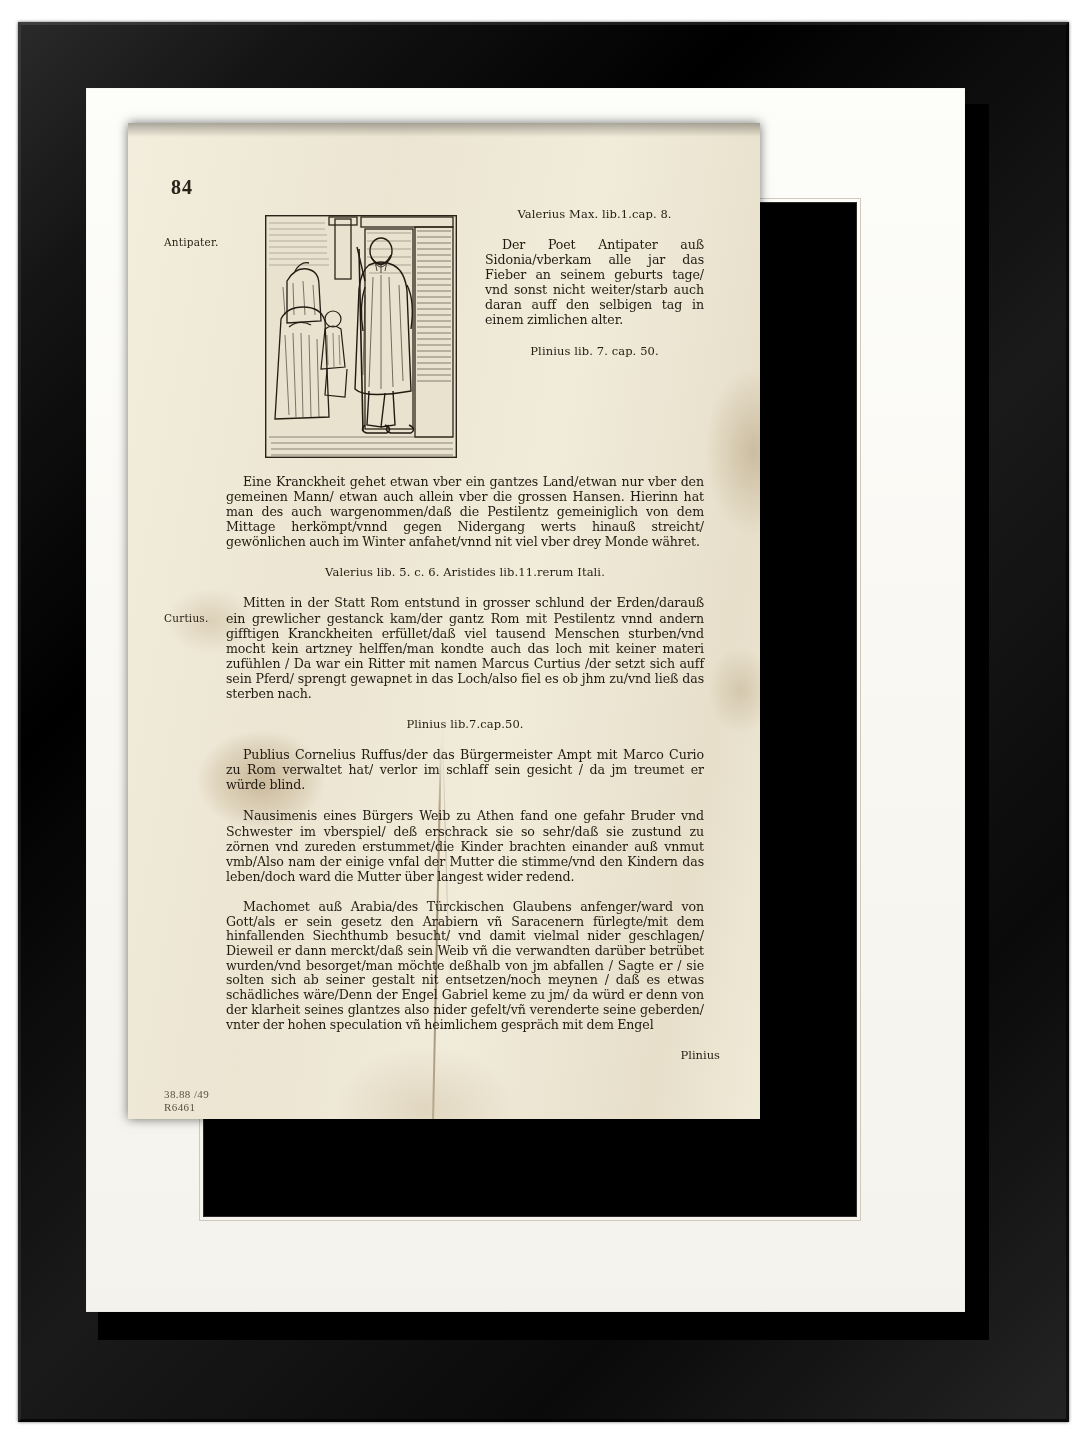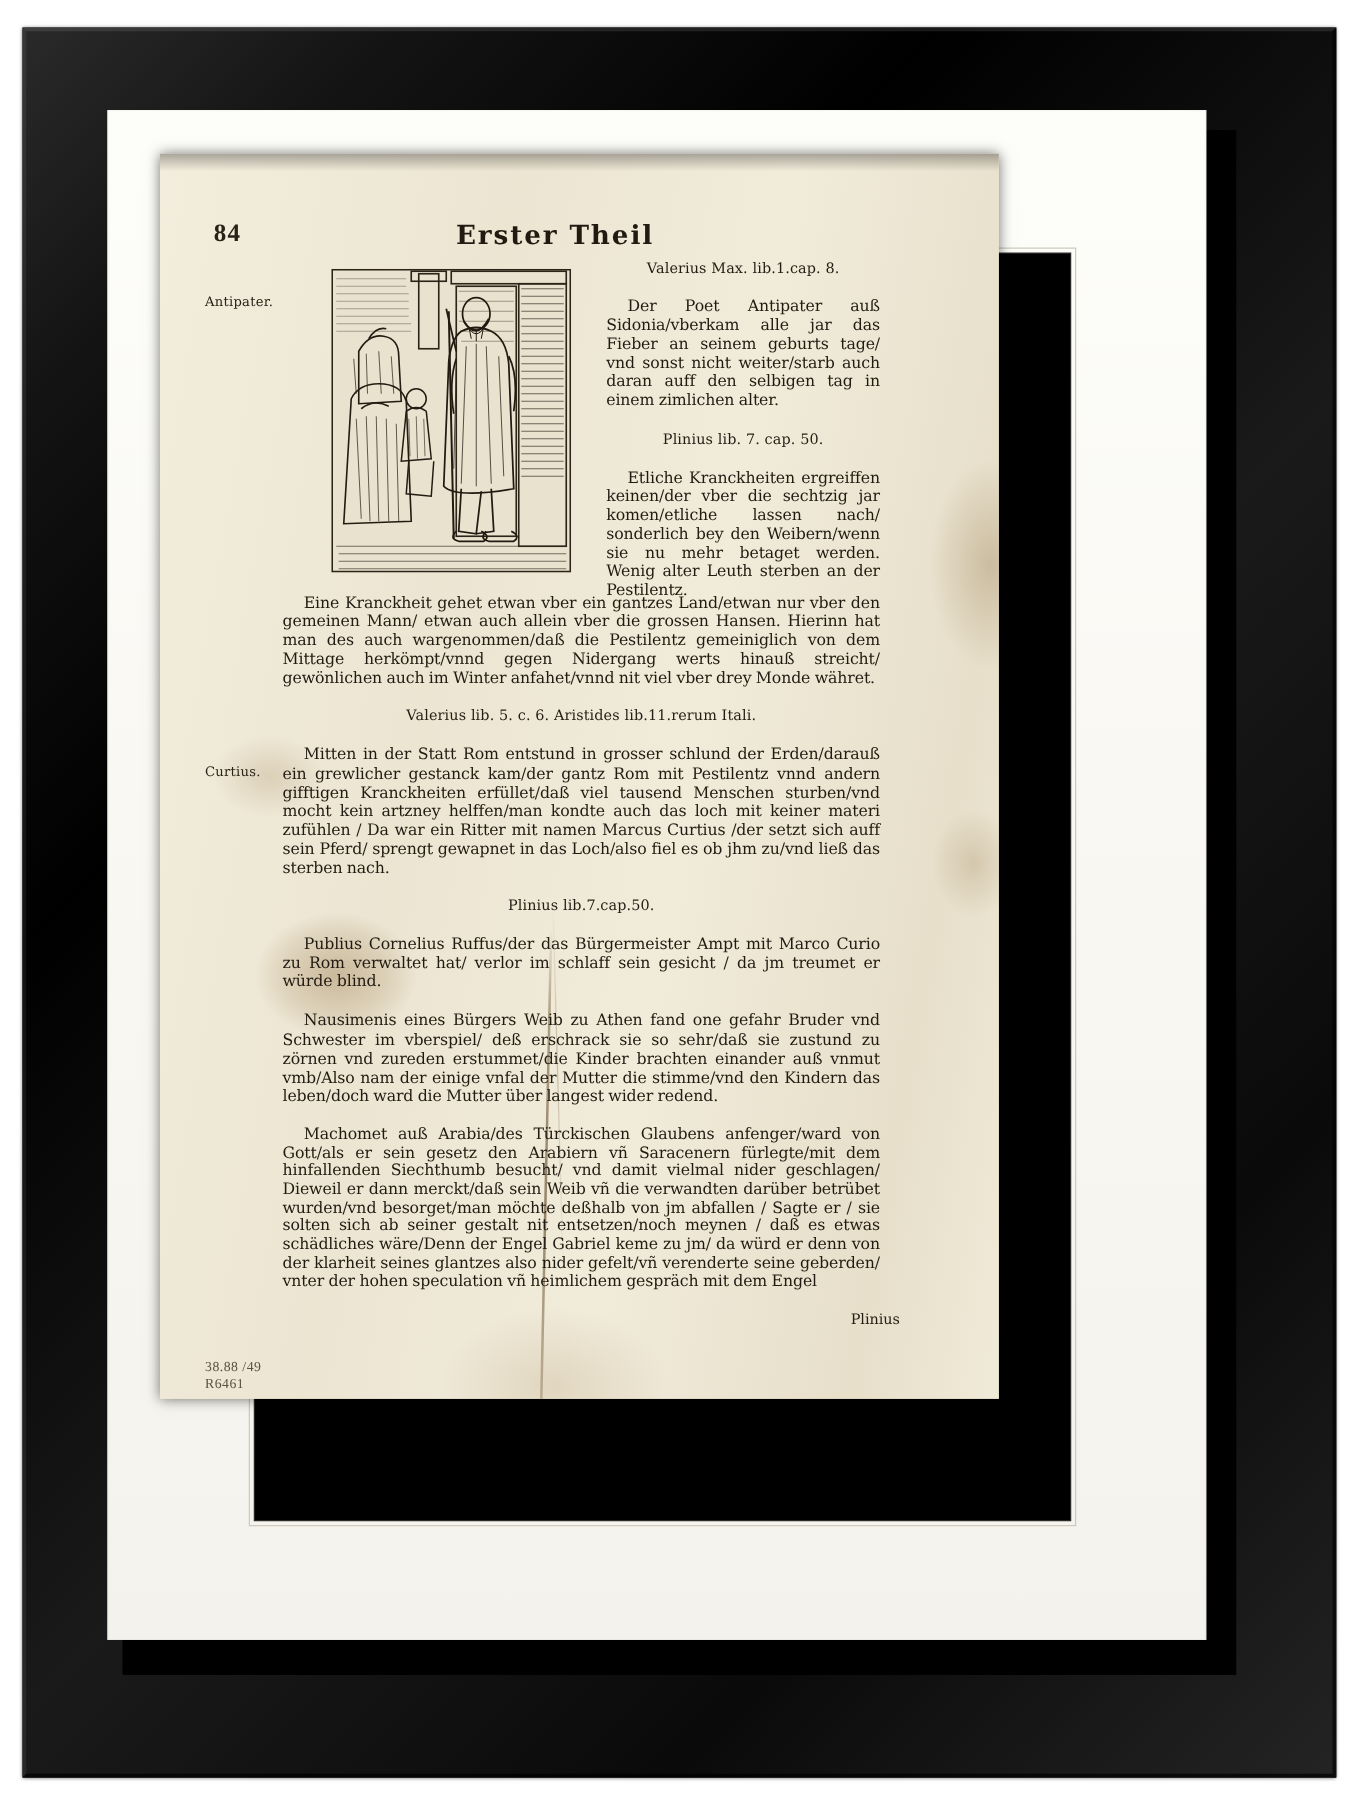--- a/index.html
+++ b/index.html
@@ -82,21 +82,20 @@
     height: 996px;
     background: #efe9d8;
     background-image:
       radial-gradient(ellipse 90px 70px at 21% 66%, rgba(150,118,70,0.40) 0%, rgba(150,118,70,0.17) 48%, rgba(150,118,70,0) 72%),
       radial-gradient(ellipse 60px 44px at 13% 50%, rgba(150,120,72,0.22) 0%, rgba(150,120,72,0) 75%),
       radial-gradient(ellipse 70px 120px at 99% 33%, rgba(138,108,62,0.30) 0%, rgba(138,108,62,0) 70%),
       radial-gradient(ellipse 46px 60px at 97% 57%, rgba(138,108,62,0.22) 0%, rgba(138,108,62,0) 72%),
       radial-gradient(ellipse 130px 90px at 47% 99%, rgba(160,132,88,0.20) 0%, rgba(160,132,88,0) 70%),
       linear-gradient(100deg, #f3eddd 0%, #ece5d2 34%, #f1ebda 60%, #e7dfca 86%, #f0ead8 100%);
     box-shadow: 0 0 10px rgba(0,0,0,0.55);
-    padding-left: 39px;
   }
   .leaf-tear-top {
     position: absolute;
     left: 0; top: 0;
     width: 100%; height: 14px;
     background: linear-gradient(180deg, rgba(0,0,0,0.30), rgba(0,0,0,0));
   }
   .leaf-crack {
     position: absolute;
     left: 308px;
@@ -237,21 +236,20 @@
 </div>
 
 <div class="leaf">
   <div class="leaf-tear-top"></div>
   <div class="leaf-crack"></div>
   <div class="leaf-crack2"></div>
 
   <div class="page">
 
     <div class="folio">84</div>
-    <div class="running-head">Erster Theil</div>
 
     <div class="marginal marg-antipater">Antipater.</div>
     <div class="marginal marg-curtius">Curtius.</div>
 
     <div class="woodcut">
       <svg width="192" height="243" viewBox="0 0 192 243">
         <rect x="0" y="0" width="192" height="243" fill="#e9e2cf"></rect>
 
         <g stroke="#3a2f21" stroke-width="0.6" opacity="0.5">
           <line x1="4" y1="8" x2="60" y2="8"></line>
@@ -379,21 +377,20 @@
         </g>
 
         <rect x="0.7" y="0.7" width="190.6" height="241.6" fill="none" stroke="#2b2318" stroke-width="1.4"></rect>
       </svg>
     </div>
 
     <div class="col-right">
       <div class="cite">Valerius Max. lib.1.cap. 8.</div>
       <p class="para">Der Poet Antipater auß Sidonia/vberkam alle jar das Fieber an seinem geburts tage/ vnd sonst nicht weiter/starb auch daran auff den selbigen tag in einem zimlichen alter.</p>
       <div class="cite">Plinius lib. 7. cap. 50.</div>
-      <p class="para">Etliche Kranckheiten ergreiffen keinen/der vber die sechtzig jar komen/etliche lassen nach/ sonderlich bey den Weibern/wenn sie nu mehr betaget werden. Wenig alter Leuth sterben an der Pestilentz.</p>
     </div>
 
     <div class="block-full">
       <p class="para">Eine Kranckheit gehet etwan vber ein gantzes Land/etwan nur vber den gemeinen Mann/ etwan auch allein vber die grossen Hansen. Hierinn hat man des auch wargenommen/daß die Pestilentz gemeiniglich von dem Mittage herkömpt/vnnd gegen Nidergang werts hinauß streicht/ gewönlichen auch im Winter anfahet/vnnd nit viel vber drey Monde währet.</p>
       <div class="cite">Valerius lib. 5. c. 6. Aristides lib.11.rerum Itali.</div>
       <p class="para">Mitten in der Statt Rom entstund in grosser schlund der Erden/darauß ein grewlicher gestanck kam/der gantz Rom mit Pestilentz vnnd andern gifftigen Kranckheiten erfüllet/daß viel tausend Menschen sturben/vnd mocht kein artzney helffen/man kondte auch das loch mit keiner materi zufühlen / Da war ein Ritter mit namen Marcus Curtius /der setzt sich auff sein Pferd/ sprengt gewapnet in das Loch/also fiel es ob jhm zu/vnd ließ das sterben nach.</p>
       <div class="cite">Plinius lib.7.cap.50.</div>
       <p class="para">Publius Cornelius Ruffus/der das Bürgermeister Ampt mit Marco Curio zu Rom verwaltet hat/ verlor im schlaff sein gesicht / da jm treumet er würde blind.</p>
       <p class="para">Nausimenis eines Bürgers Weib zu Athen fand one gefahr Bruder vnd Schwester im vberspiel/ deß erschrack sie so sehr/daß sie zustund zu zörnen vnd zureden erstummet/die Kinder brachten einander auß vnmut vmb/Also nam der einige vnfal der Mutter die stimme/vnd den Kindern das leben/doch ward die Mutter über langest wider redend.</p>
       <p class="para tight">Machomet auß Arabia/des Türckischen Glaubens anfenger/ward von Gott/als er sein gesetz den Arabiern vñ Saracenern fürlegte/mit dem hinfallenden Siechthumb besucht/ vnd damit vielmal nider geschlagen/ Dieweil er dann merckt/daß sein Weib vñ die verwandten darüber betrübet wurden/vnd besorget/man möchte deßhalb von jm abfallen / Sagte er / sie solten sich ab seiner gestalt nit entsetzen/noch meynen / daß es etwas schädliches wäre/Denn der Engel Gabriel keme zu jm/ da würd er denn von der klarheit seines glantzes also nider gefelt/vñ verenderte seine geberden/ vnter der hohen speculation vñ heimlichem gespräch mit dem Engel</p>

